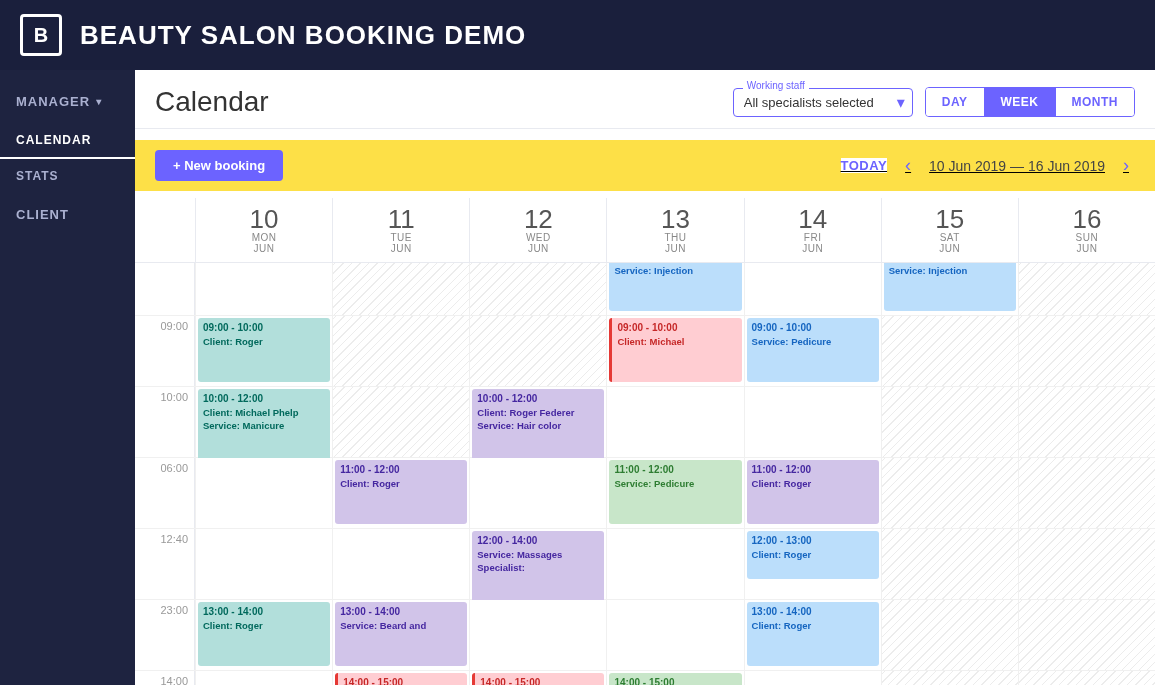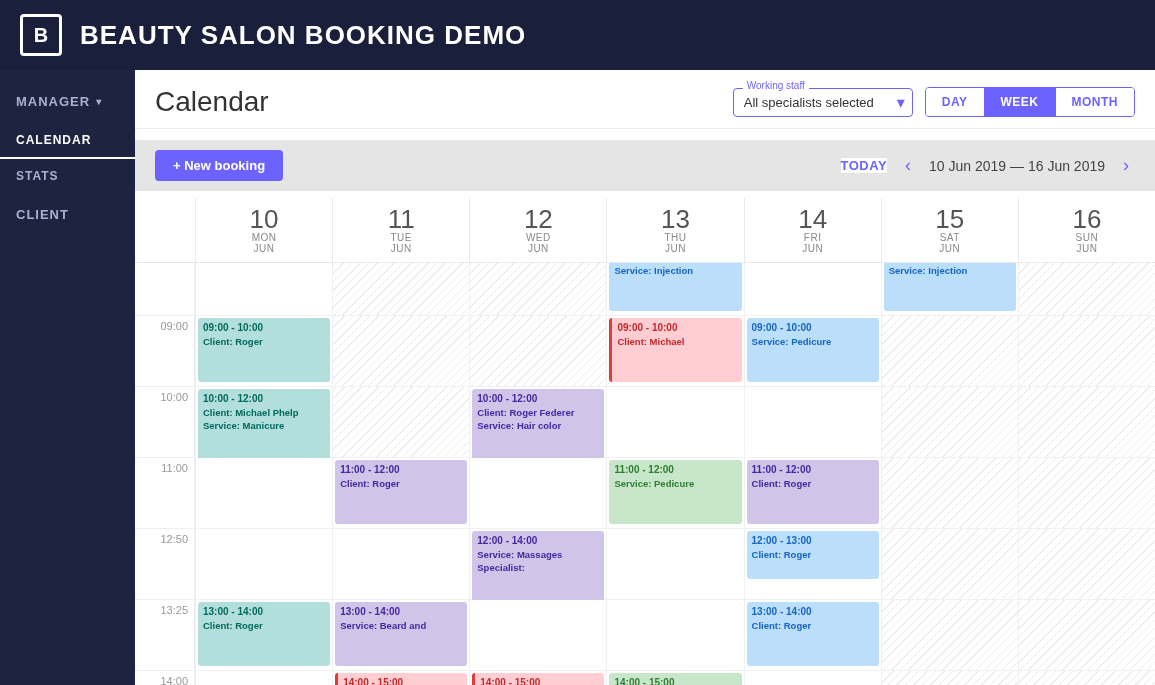--- a/index.html
+++ b/index.html
@@ -157,38 +157,38 @@
     .view-btn + .view-btn {
       border-left: 1.5px solid #6c63ff;
     }
 
     
     .cal-subheader {
       display: flex;
       align-items: center;
       justify-content: space-between;
       padding: 10px 20px;
-      background: #e5e5e5;
+      background: #fde047;
       position: sticky;
       top: 70px;
       z-index: 9;
     }
     .new-booking-btn {
       background: #6c63ff;
       color: #fff;
       border: none;
       border-radius: 4px;
       padding: 8px 18px;
       font-size: 13px;
       font-weight: 600;
       cursor: pointer;
       display: flex; align-items: center; gap: 6px;
     }
     .date-nav {
-      display: flex; align-items: center; gap: 12px;
+      display: flex; align-items: center; gap: 12px; text-decoration: underline;
     }
     .today-btn {
       background: #fff;
       border: none;
       color: #6c63ff;
       font-size: 13px;
       font-weight: 600;
       cursor: pointer;
       letter-spacing: 0.5px;
     }
@@ -449,21 +449,21 @@
               <div class="ev-detail">Client: Roger Federer</div>
               <div class="ev-detail">Service: Hair color</div>
             </div>
           </div>
           <div class="cal-cell"></div>
           <div class="cal-cell"></div>
           <div class="cal-cell hatch-cell"></div>
           <div class="cal-cell hatch-cell"></div>
         </div>
         <div class="cal-row">
-          <div class="cal-time">11:00</div>
+          <div class="cal-time">06:00</div>
           <div class="cal-cell"></div>
           <div class="cal-cell">
             <div class="event-block ev-purple" style="height: 64px;">
               <div class="ev-time">11:00 - 12:00</div>
               <div class="ev-detail">Client: Roger</div>
             </div>
           </div>
           <div class="cal-cell"></div>
           <div class="cal-cell">
             <div class="event-block ev-green" style="height: 64px;">
@@ -474,42 +474,42 @@
           <div class="cal-cell">
             <div class="event-block ev-purple" style="height: 64px;">
               <div class="ev-time">11:00 - 12:00</div>
               <div class="ev-detail">Client: Roger</div>
             </div>
           </div>
           <div class="cal-cell hatch-cell"></div>
           <div class="cal-cell hatch-cell"></div>
         </div>
         <div class="cal-row">
-          <div class="cal-time">12:50</div>
+          <div class="cal-time">12:40</div>
           <div class="cal-cell"></div>
           <div class="cal-cell"></div>
           <div class="cal-cell">
             <div class="event-block ev-purple" style="height: 134px;">
               <div class="ev-time">12:00 - 14:00</div>
               <div class="ev-detail">Service: Massages</div>
               <div class="ev-detail">Specialist:</div>
             </div>
           </div>
           <div class="cal-cell"></div>
           <div class="cal-cell">
             <div class="event-block ev-blue" style="height: 48px;">
               <div class="ev-time">12:00 - 13:00</div>
               <div class="ev-detail">Client: Roger</div>
             </div>
           </div>
           <div class="cal-cell hatch-cell"></div>
           <div class="cal-cell hatch-cell"></div>
         </div>
         <div class="cal-row">
-          <div class="cal-time">13:25</div>
+          <div class="cal-time">23:00</div>
           <div class="cal-cell">
             <div class="event-block ev-teal" style="height: 64px;">
               <div class="ev-time">13:00 - 14:00</div>
               <div class="ev-detail">Client: Roger</div>
             </div>
           </div>
           <div class="cal-cell">
             <div class="event-block ev-purple" style="height: 64px;">
               <div class="ev-time">13:00 - 14:00</div>
               <div class="ev-detail">Service: Beard and</div>

